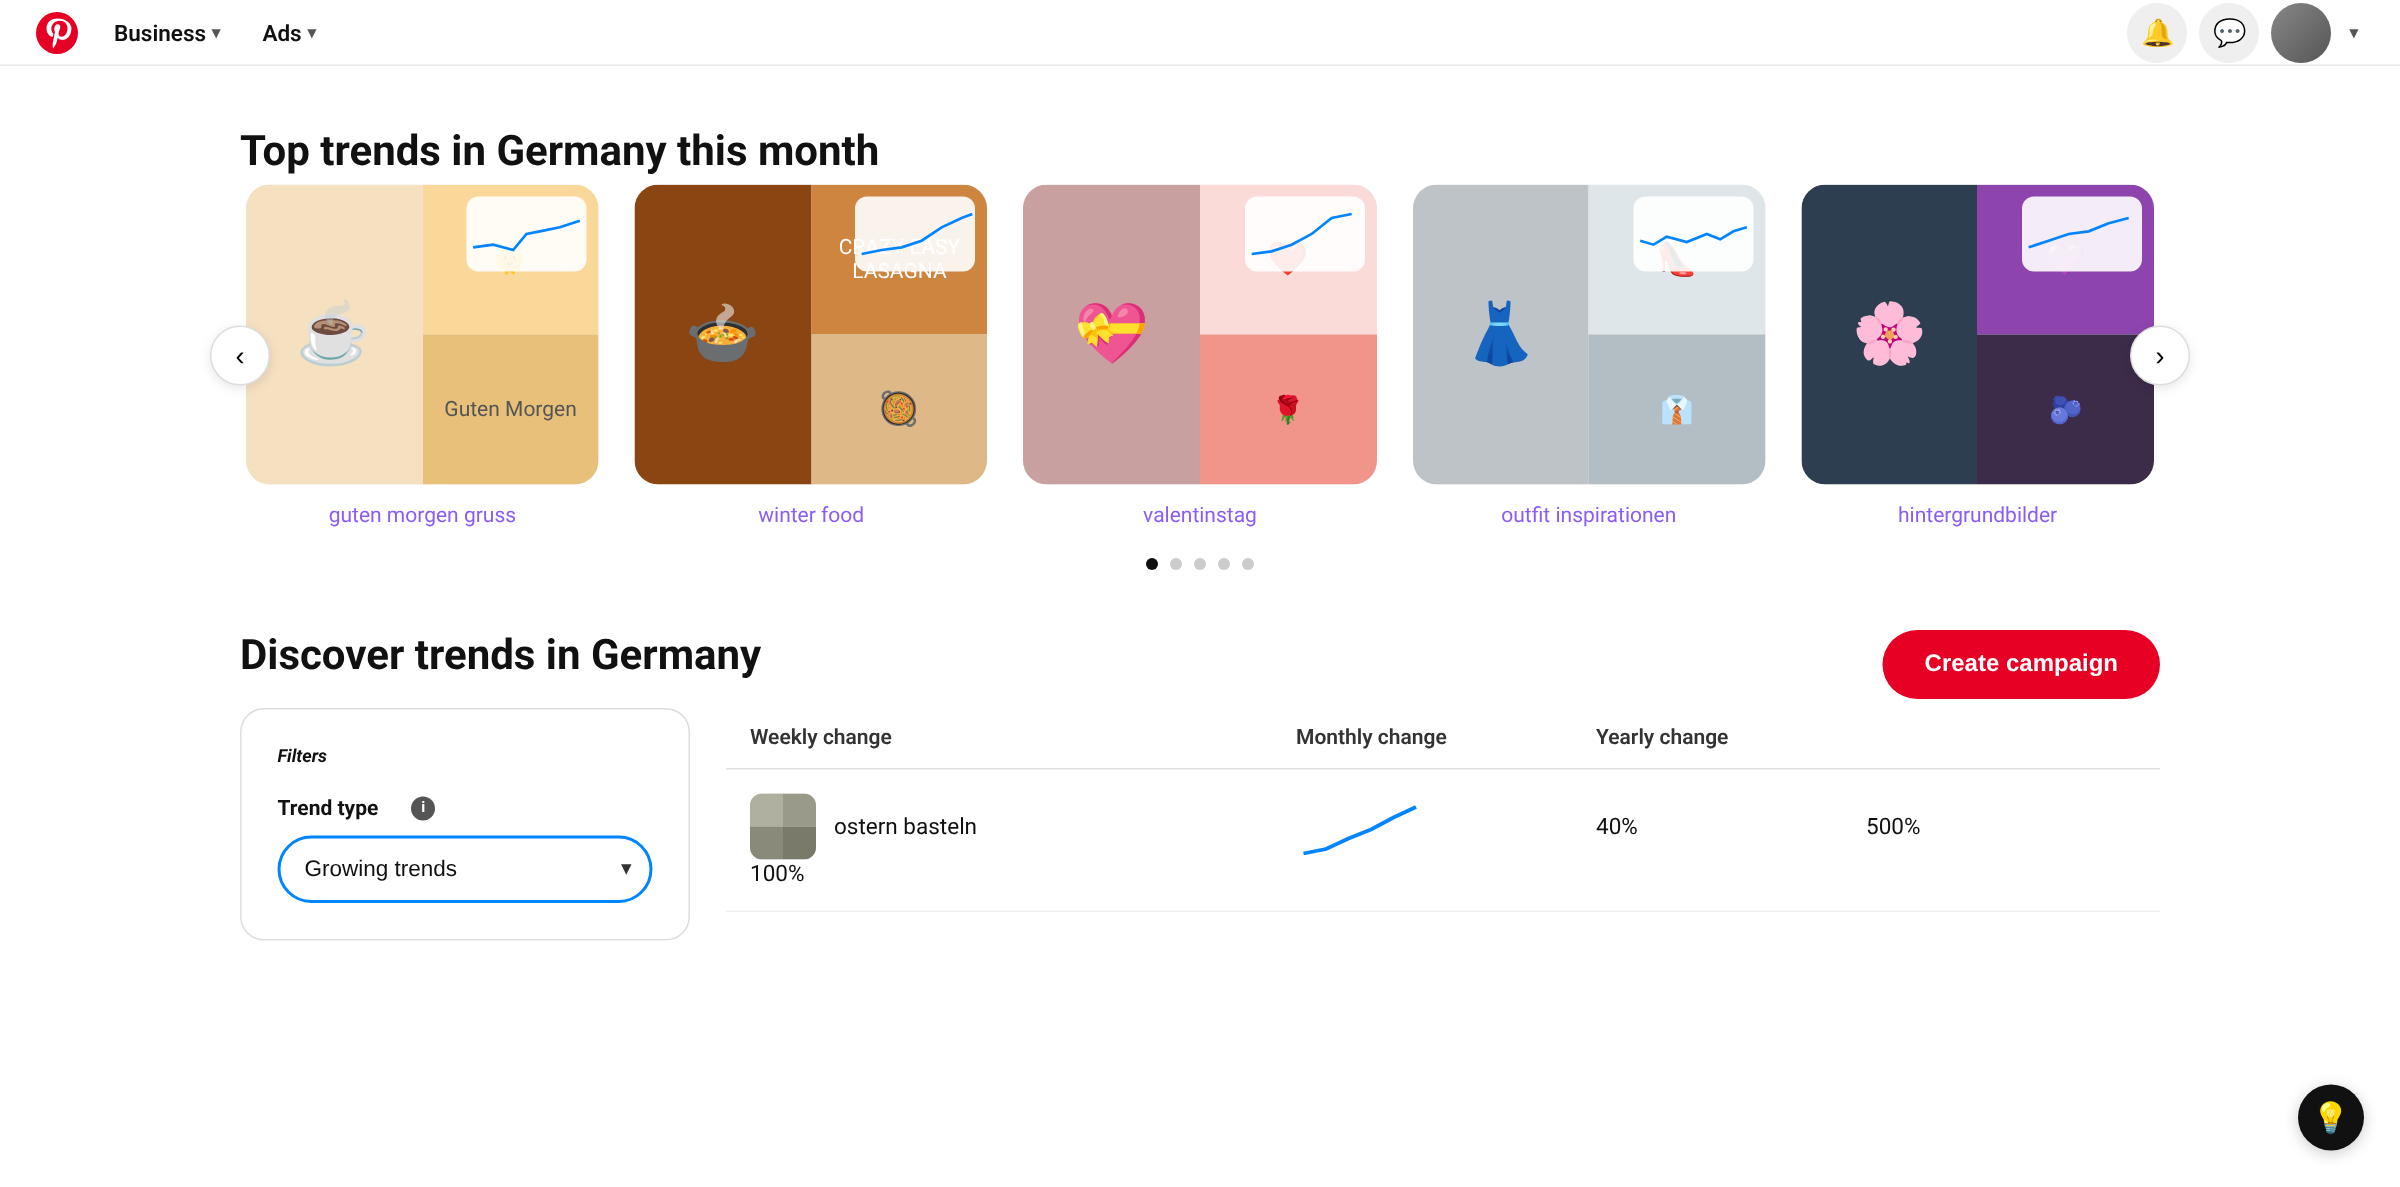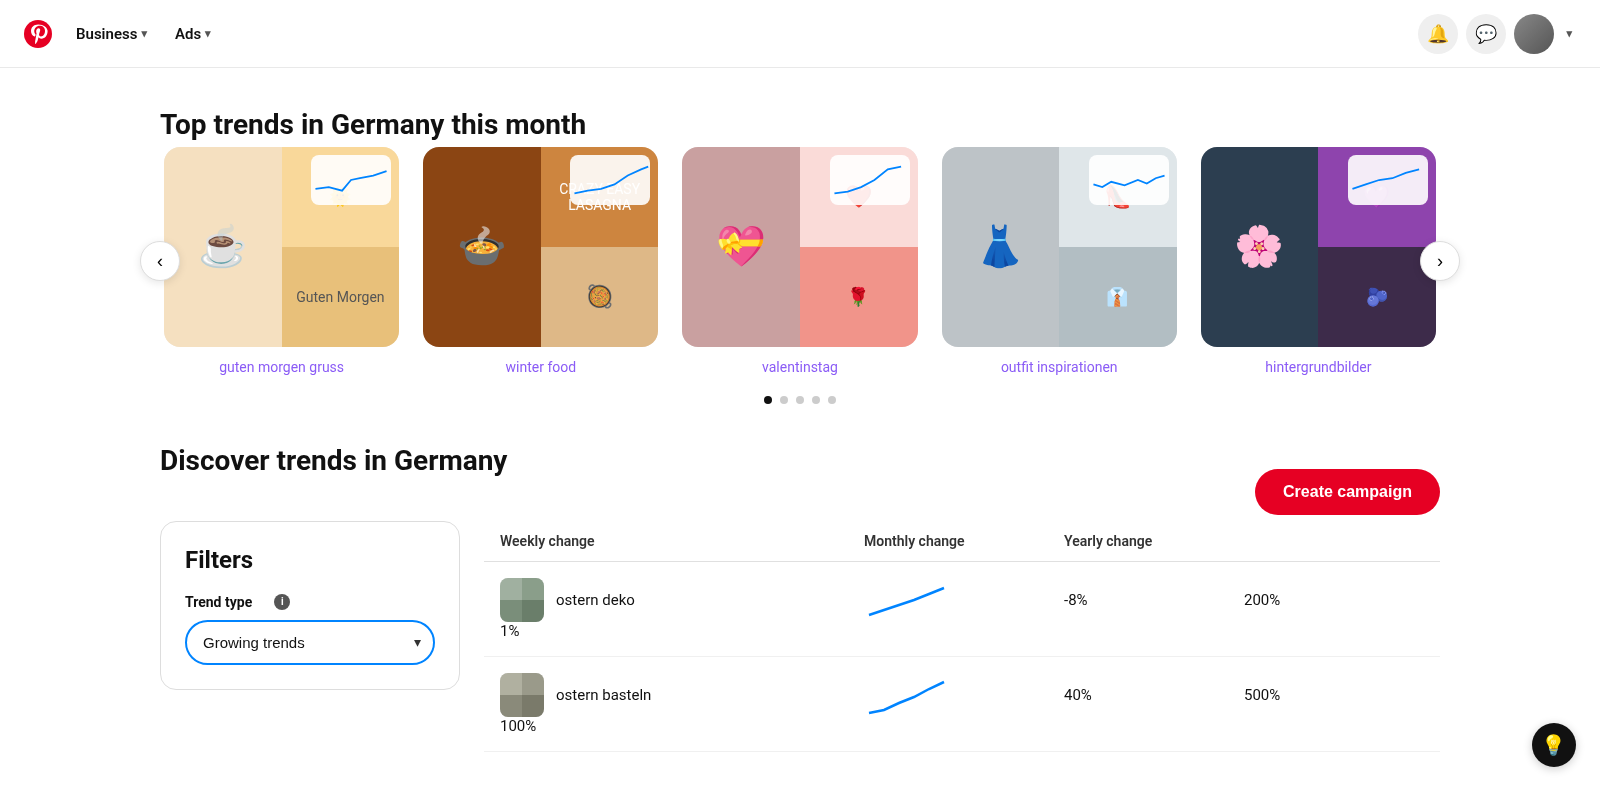--- a/index.html
+++ b/index.html
@@ -1,21 +1,21 @@
 <!DOCTYPE html>
 <html><head>
   <meta charset="utf-8">
   <style>
     * { box-sizing: border-box; margin: 0; padding: 0; }
     body { font-family: -apple-system, BlinkMacSystemFont, 'Segoe UI', Roboto, sans-serif; background: #fff; color: #111; }
 
     
     .nav {
       display: flex; align-items: center;
-      padding: 0 24px; height: 68px;
+      padding: 0 24px; height: 44px;
       border-bottom: 1px solid #e9e9e9;
       position: sticky; top: 0; background: #fff; z-index: 100;
     }
     .nav-logo { display: flex; align-items: center; margin-right: 8px; }
     .nav-logo svg { width: 28px; height: 28px; }
     .nav-left { display: flex; align-items: center; gap: 4px; }
     .nav-item { display: flex; align-items: center; gap: 4px; padding: 8px 12px; border-radius: 24px; cursor: pointer; font-weight: 600; font-size: 15px; color: #111; }
     .nav-chevron { font-size: 11px; color: #555; }
     .nav-right { margin-left: auto; display: flex; align-items: center; gap: 8px; }
     .nav-icon-btn { width: 40px; height: 40px; border-radius: 50%; background: #efefef; display: flex; align-items: center; justify-content: center; cursor: pointer; font-size: 18px; }
@@ -59,34 +59,33 @@
     .carousel-dots { display: flex; justify-content: center; gap: 8px; margin-top: 20px; margin-bottom: 40px; }
     .dot { width: 8px; height: 8px; border-radius: 50%; background: #ccc; cursor: pointer; }
     .dot.active { background: #111; }
 
     
     .discover-header { display: flex; align-items: flex-start; justify-content: space-between; margin-bottom: 6px; }
     .create-campaign-btn {
       background: #e60023; color: #fff; border: none; border-radius: 24px;
       padding: 14px 28px; font-size: 16px; font-weight: 600; cursor: pointer;
       white-space: nowrap;
-      margin-top: 25px;
     }
     .discover-subtitle { font-size: 14px; color: #555; margin-bottom: 32px; }
     .discover-subtitle a { color: #111; font-weight: 600; text-decoration: none; }
 
     
     .content-area { display: flex; gap: 24px; align-items: flex-start; }
 
     
     .filters-panel {
       width: 300px; min-width: 260px; background: #fff;
       border: 1px solid #ddd; border-radius: 16px; padding: 24px; flex-shrink: 0;
     }
-    .filters-title { font-size: 24px; font-weight: 700; margin-bottom: 20px; }
+    .filters-title { font-size: 12px; font-weight: 700; margin-bottom: 20px; font-style: italic; }
     .filter-label { font-size: 14px; font-weight: 700; margin-bottom: 10px; display: flex; align-items: flex-start; gap: 22px; color: #111; }
     .filter-info-icon { width: 16px; height: 16px; border-radius: 50%; background: #555; color: #fff; font-size: 10px; display: inline-flex; align-items: center; justify-content: center; cursor: pointer; flex-shrink: 0; }
     .filter-select-wrapper { position: relative; }
     .filter-select {
       width: 100%; padding: 12px 40px 12px 16px;
       border: 2px solid #0084ff; border-radius: 24px;
       font-size: 15px; color: #111; background: #fff;
       appearance: none; cursor: pointer; outline: none;
     }
     .filter-select-chevron {
@@ -286,41 +285,20 @@
         </div>
       </div>
 
       <div class="trends-table">
         <div class="table-header">
           <div class="table-header-cell">Weekly change</div>
           <div class="table-header-cell">Monthly change</div>
           <div class="table-header-cell">Yearly change</div>
         </div>
 
-        <div class="table-row">
-          <div class="keyword-cell">
-            <div class="keyword-thumb">
-              <div class="keyword-thumb-grid">
-                <div class="thumb-sq" style="background:#a0b0a0;"></div>
-                <div class="thumb-sq" style="background:#8a9e8a;"></div>
-                <div class="thumb-sq" style="background:#7a8e7a;"></div>
-                <div class="thumb-sq" style="background:#6a7e6a;"></div>
-              </div>
-            </div>
-            <span class="keyword-text">ostern deko</span>
-          </div>
-          <div class="chart-cell">
-            <svg class="mini-chart" viewBox="0 0 90 40">
-              <polyline points="5,35 20,30 35,25 50,20 65,14 80,8" fill="none" stroke="#0084ff" stroke-width="2.5"></polyline>
-            </svg>
-          </div>
-          <div class="change-cell">-8%</div>
-          <div class="change-cell">200%</div>
-          <div class="change-cell">1%</div>
-        </div>
 
         <div class="table-row">
           <div class="keyword-cell">
             <div class="keyword-thumb">
               <div class="keyword-thumb-grid">
                 <div class="thumb-sq" style="background:#b0b0a0;"></div>
                 <div class="thumb-sq" style="background:#9a9a8a;"></div>
                 <div class="thumb-sq" style="background:#8a8a7a;"></div>
                 <div class="thumb-sq" style="background:#7a7a6a;"></div>
               </div>

